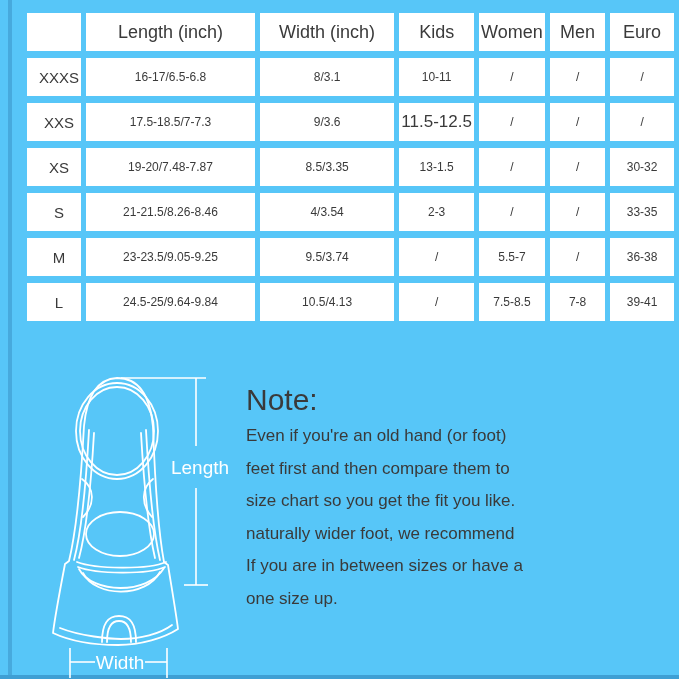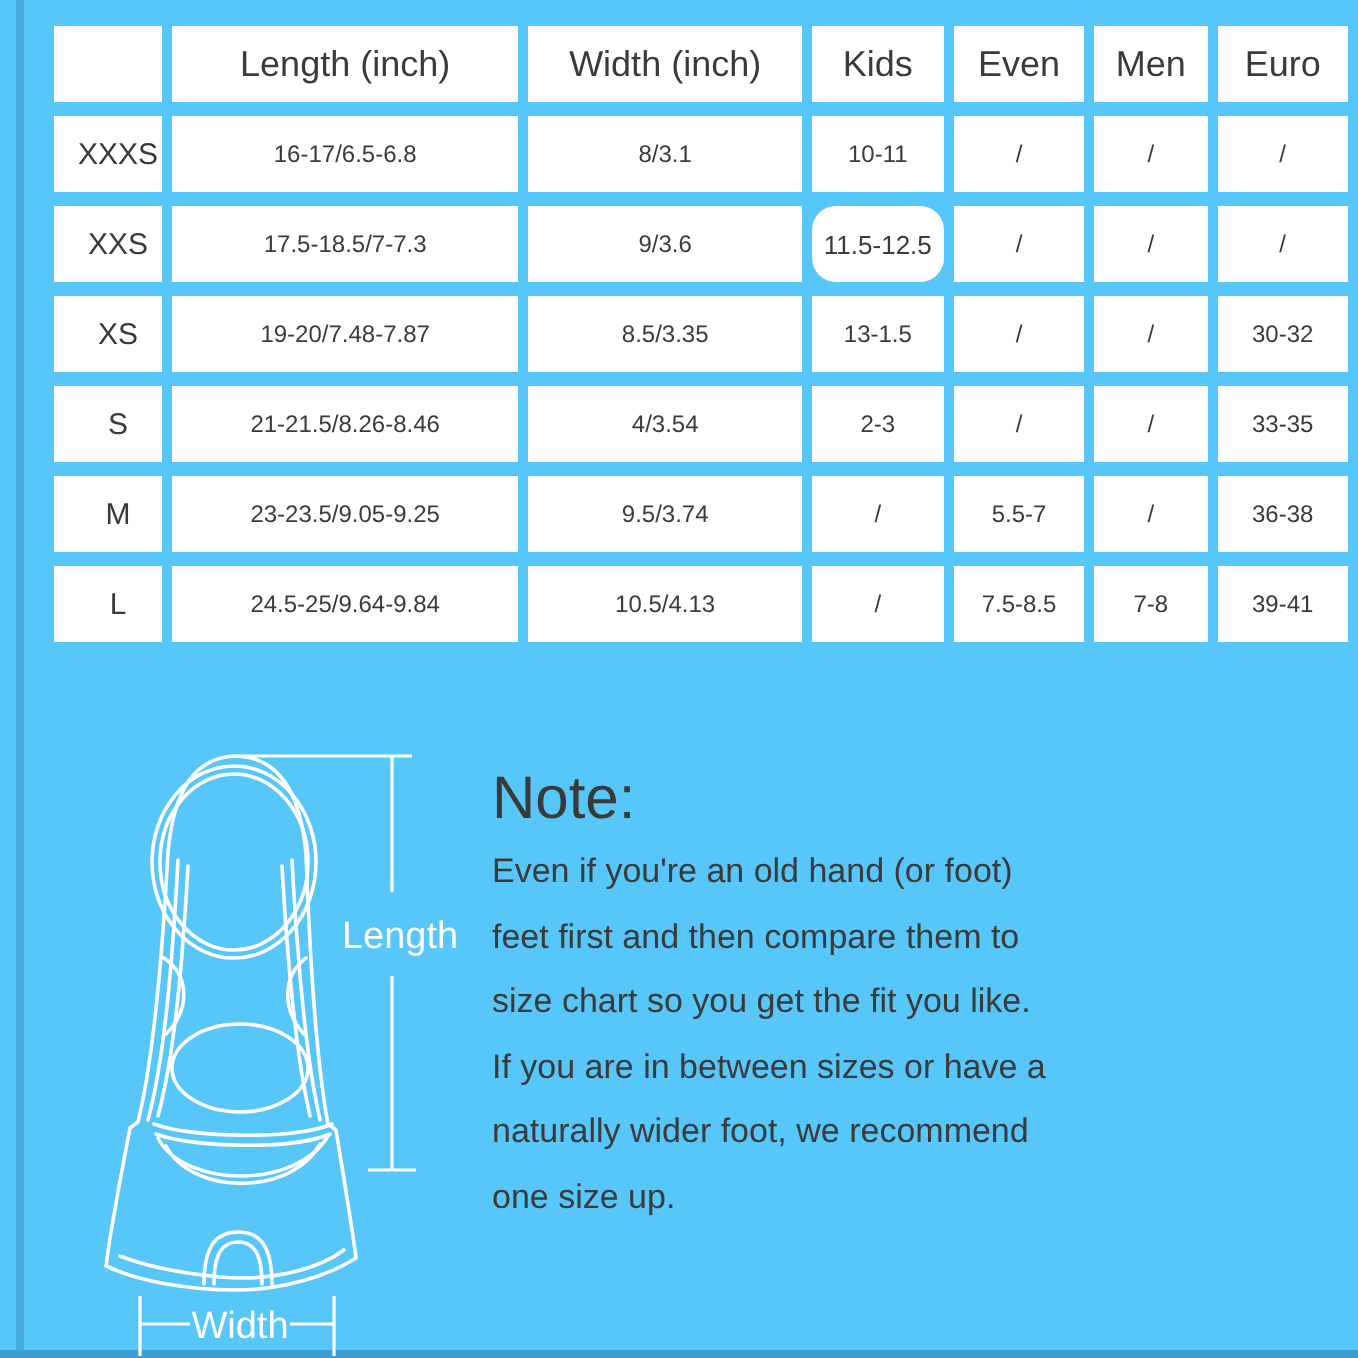--- a/index.html
+++ b/index.html
@@ -33,21 +33,21 @@
     height: 38px;
     padding: 0 2px;
     text-align: center;
     vertical-align: middle;
     overflow: hidden;
     white-space: nowrap;
   }
   table.size-chart th { font-size: 18px; font-weight: normal; }
   table.size-chart td { font-size: 12px; }
   table.size-chart td.rowhead { font-size: 15px; padding-left: 12px; }
-  table.size-chart td.small { font-size: 13px; border-radius: 12px; }
+  table.size-chart td.small { font-size: 17px; }
 
   
   .fin-svg { position: absolute; left: 0px; top: 370px; }
 
   
   .note-heading {
     position: absolute; left: 246px; top: 384px;
     font-size: 30px; line-height: 32px;
   }
   .note-body {
@@ -70,21 +70,21 @@
       <col style="width:66px">
       <col style="width:57px">
       <col style="width:66px">
   </colgroup>
   <thead>
     <tr id="head-row">
         <th></th>
         <th>Length (inch)</th>
         <th>Width (inch)</th>
         <th>Kids</th>
-        <th>Even</th>
+        <th>Women</th>
         <th>Men</th>
         <th>Euro</th>
       </tr>
   </thead>
   <tbody id="body-rows">
       <tr>
         <td class="rowhead">XXXS</td>
         <td>16-17/6.5-6.8</td>
         <td>8/3.1</td>
         <td>10-11</td>
@@ -181,16 +181,16 @@
   </g>
   <text x="200" y="104" text-anchor="middle" fill="#ffffff" font-size="19" font-family="Liberation Sans, sans-serif">Length</text>
   <text x="120" y="299" text-anchor="middle" fill="#ffffff" font-size="19" font-family="Liberation Sans, sans-serif">Width</text>
 </svg>
 
 <div class="note-heading">Note:</div>
 <div class="note-body" id="note-body">
     <div>Even if you're an old hand (or foot)</div>
     <div>feet first and then compare them to</div>
     <div>size chart so you get the fit you like.</div>
+    <div>naturally wider foot, we recommend</div>
     <div>If you are in between sizes or have a</div>
-    <div>naturally wider foot, we recommend</div>
     <div>one size up.</div>
   </div>
 
 </body></html>

